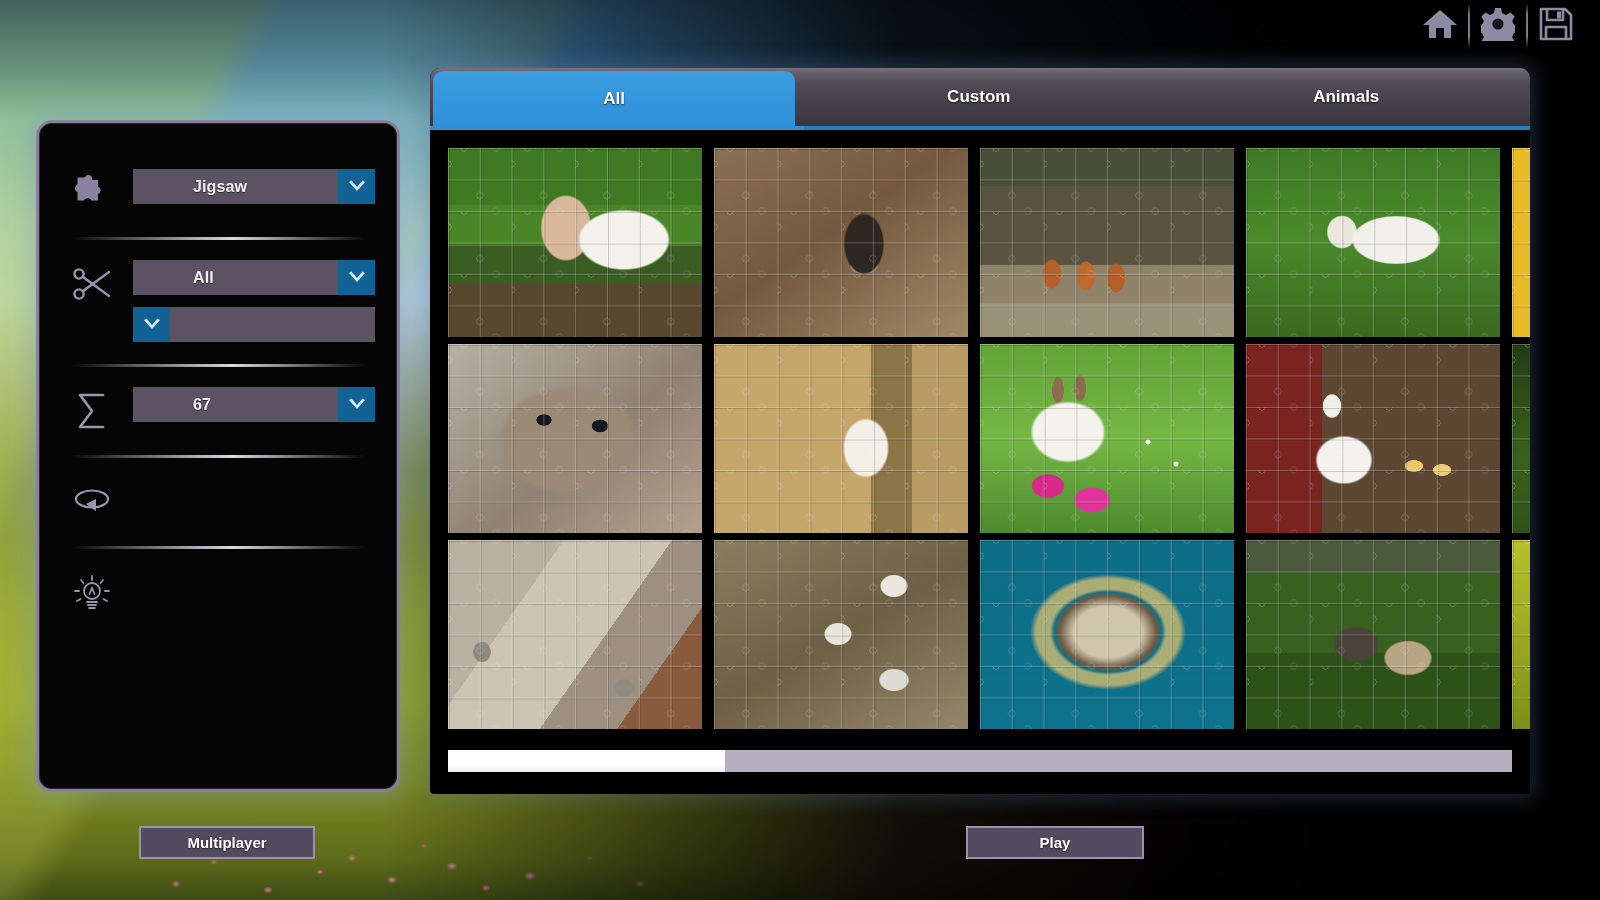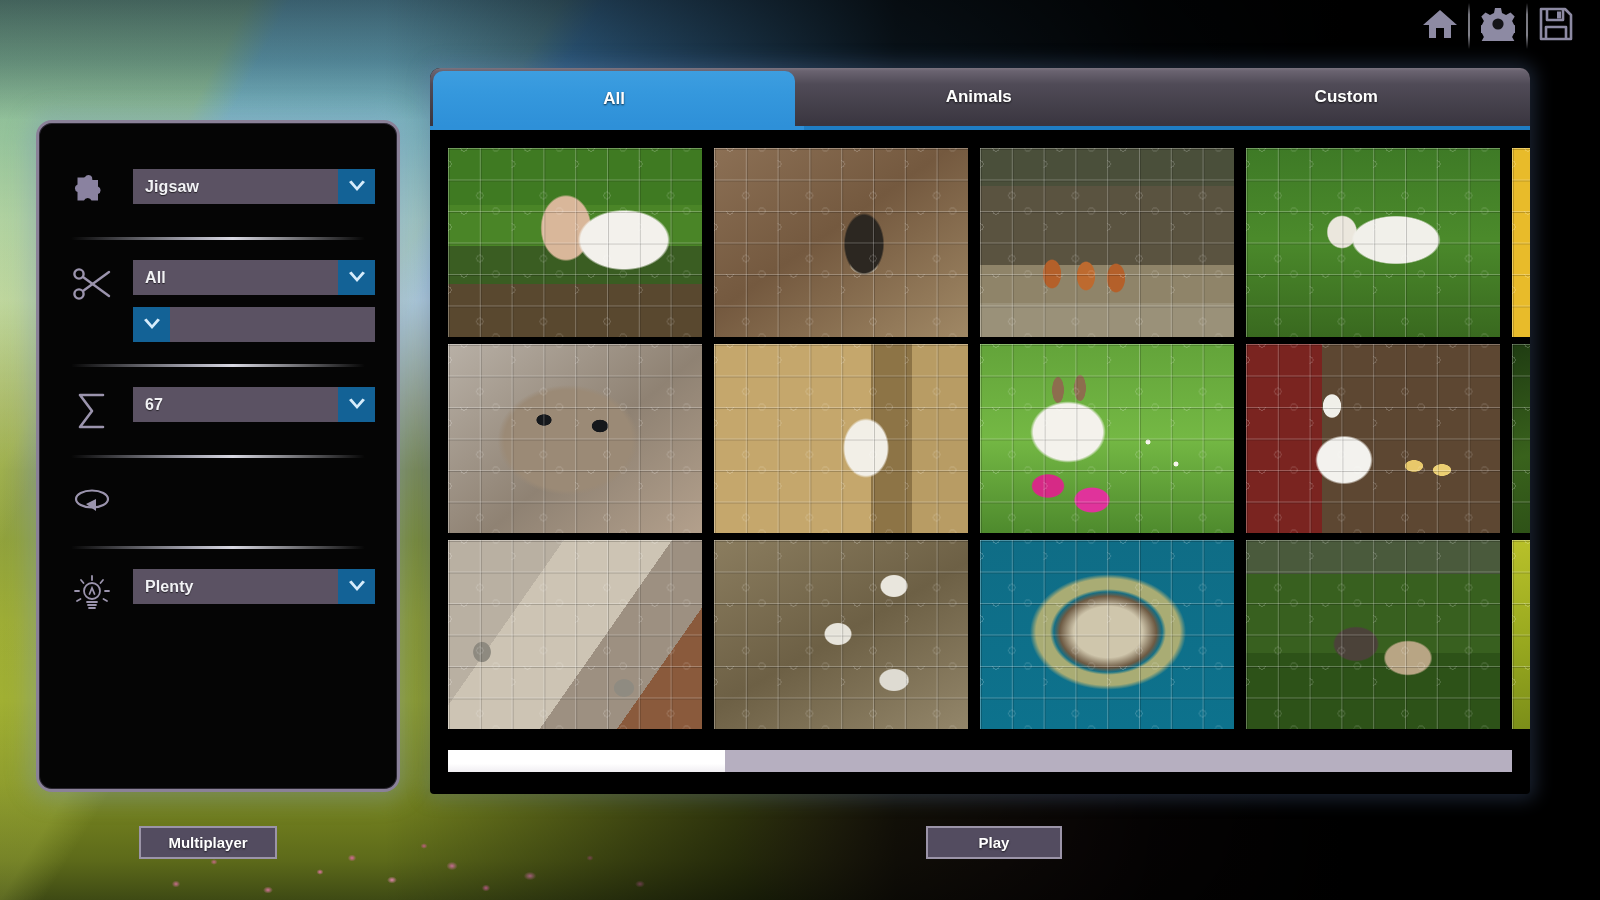--- a/index.html
+++ b/index.html
@@ -118,20 +118,21 @@
     flex: 1 1 auto;
     display: flex; align-items: center;
     padding-left: 12px;
     color: #f2f2f5;
     font-size: 16px;
     font-weight: bold;
     letter-spacing: .1px;
     text-shadow: 0 1px 1px rgba(0,0,0,.6);
     overflow: hidden;
     white-space: nowrap;
+    margin-left: 48px;
   }
   .dropdown .dd-arrow {
     flex: 0 0 37px;
     background: #136296;
     display: flex; align-items: center; justify-content: center;
   }
   .dropdown .dd-arrow svg { fill: #d6ecfb; }
 
   .divider {
     height: 3px;
@@ -246,22 +247,22 @@
     background: #534c60;
     border: 2px solid #9b94a8;
     color: #fff;
     font-size: 15px;
     font-weight: bold;
     text-shadow: 0 1px 2px rgba(0,0,0,.7);
     display: flex; align-items: center; justify-content: center;
     cursor: pointer;
     z-index: 35;
   }
-  #multiplayer-button { left: 139px; top: 826px; width: 138px; }
-  #play-button { left: 926px; top: 826px; width: 136px; }
+  #multiplayer-button { left: 139px; top: 826px; width: 176px; }
+  #play-button { left: 966px; top: 826px; width: 178px; }
 
   
   .art-goats   { background:
       radial-gradient(ellipse 70px 46px at 176px 92px, #f3f1ec 0 62%, rgba(243,241,236,0) 66%),
       radial-gradient(ellipse 40px 52px at 118px 80px, #d9b79a 0 60%, rgba(217,183,154,0) 64%),
       linear-gradient(to bottom, #3f7a22 0 30%, #4a8527 30% 52%, #3a5d22 52% 72%, #59482f 72% 100%),
       linear-gradient(to right, #c49a76 0 22%, rgba(196,154,118,0) 30%); }
   .art-raccoon { background:
       radial-gradient(ellipse 34px 52px at 150px 96px, #2c2721 0 55%, rgba(44,39,33,0) 60%),
       radial-gradient(ellipse 22px 16px at 150px 116px, #cfc2ab 0 60%, rgba(207,194,171,0) 66%),
@@ -449,45 +450,35 @@
       <div class="sicon">
         <svg width="44" height="42" viewBox="0 0 44 42" aria-hidden="true">
           <g fill="none" stroke="#9b94ad" stroke-width="1.8" stroke-linecap="round">
             <circle cx="22" cy="19" r="8"></circle>
             <path d="M22 4 L22 8 M11 8 L13.5 11 M33 8 L30.5 11 M5 19 L9 19 M35 19 L39 19 M7 29 L10.5 27 M37 29 L33.5 27"></path>
             <path d="M17 30 L27 30 M18 33 L26 33 M19 36 L25 36"></path>
             <path d="M19.5 22 L22 16 L24.5 22"></path>
           </g>
         </svg>
       </div>
-      <div class="sfields">
-        <div class="dropdown">
-          <div class="dd-val">Plenty</div>
-          <div class="dd-arrow">
-            <svg width="20" height="14" viewBox="0 0 20 14" aria-hidden="true">
-                <path d="M2 2 L10 11 L18 2 L15.5 0.5 L10 7 L4.5 0.5 Z"></path>
-              </svg>
-          </div>
-        </div>
-      </div>
     </div>
 
   </div>
 
   <div class="gallery-panel">
 
     <div class="tabs">
       <div class="tab active">
         <span>All</span>
       </div>
       <div class="tab">
+        <span>Custom</span>
+      </div>
+      <div class="tab">
         <span>Animals</span>
-      </div>
-      <div class="tab">
-        <span>Custom</span>
       </div>
     </div>
     <div class="tab-underline"></div>
 
     <div class="grid-wrap">
       <div class="grid" id="thumb-grid">
           <div class="thumb" title="two goat kids nuzzling in grass">
             <div class="art art-goats"></div>
             <div class="cut"></div>
             <div class="knobs"></div>

